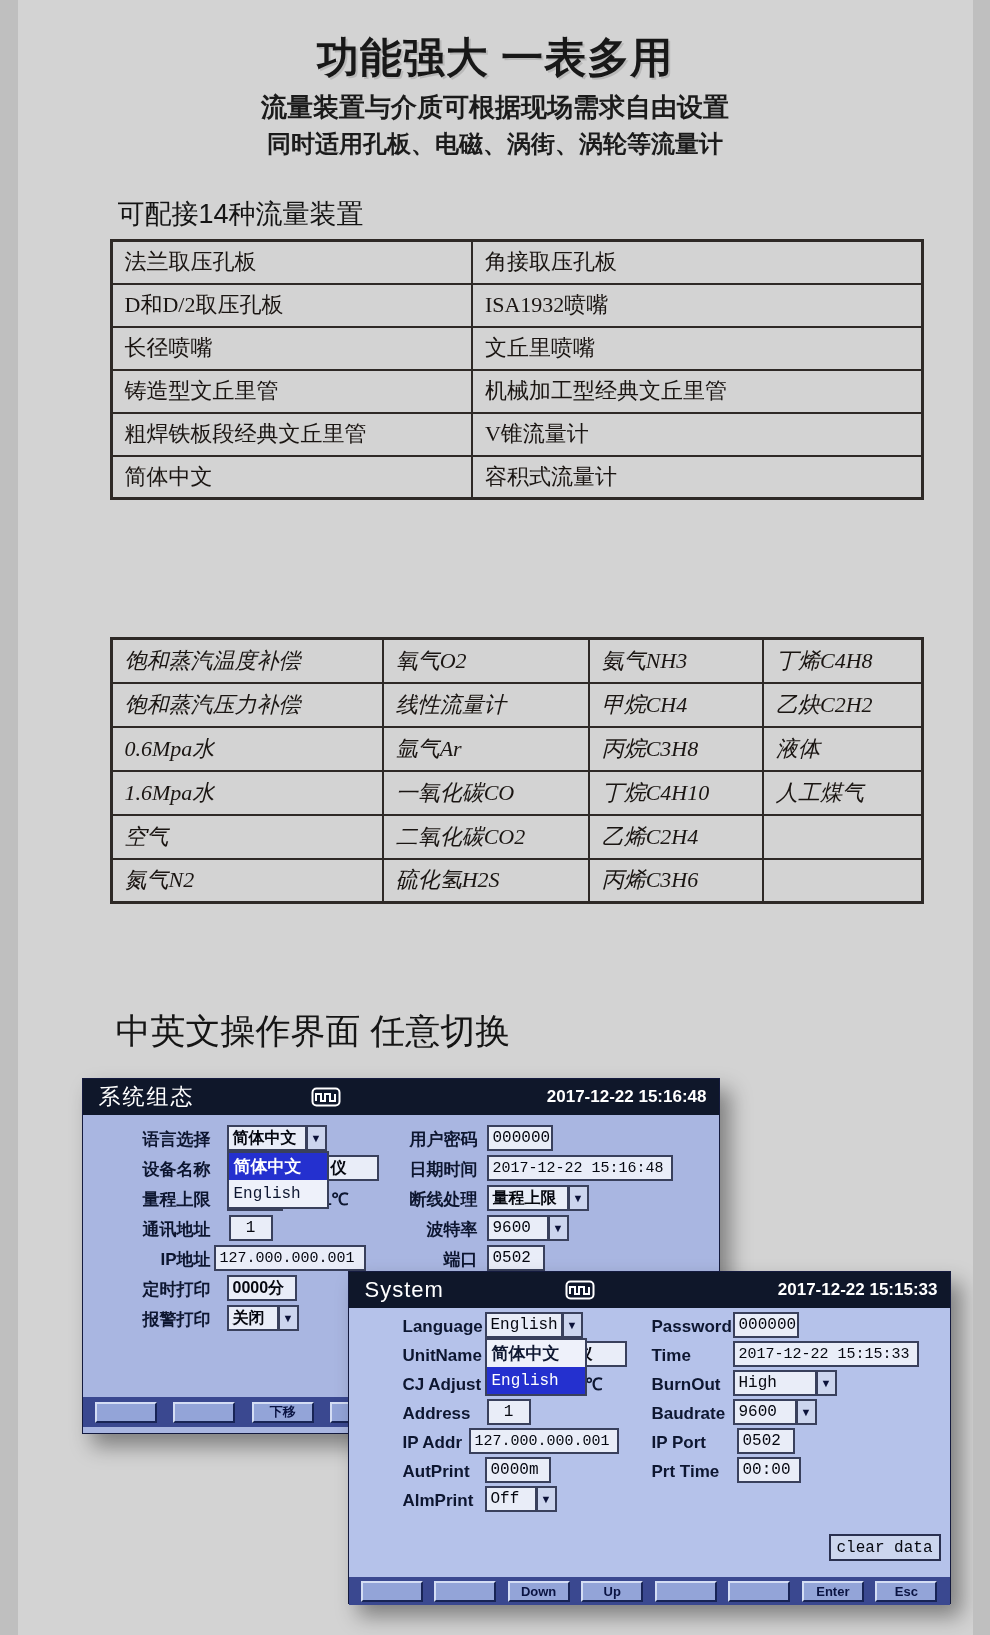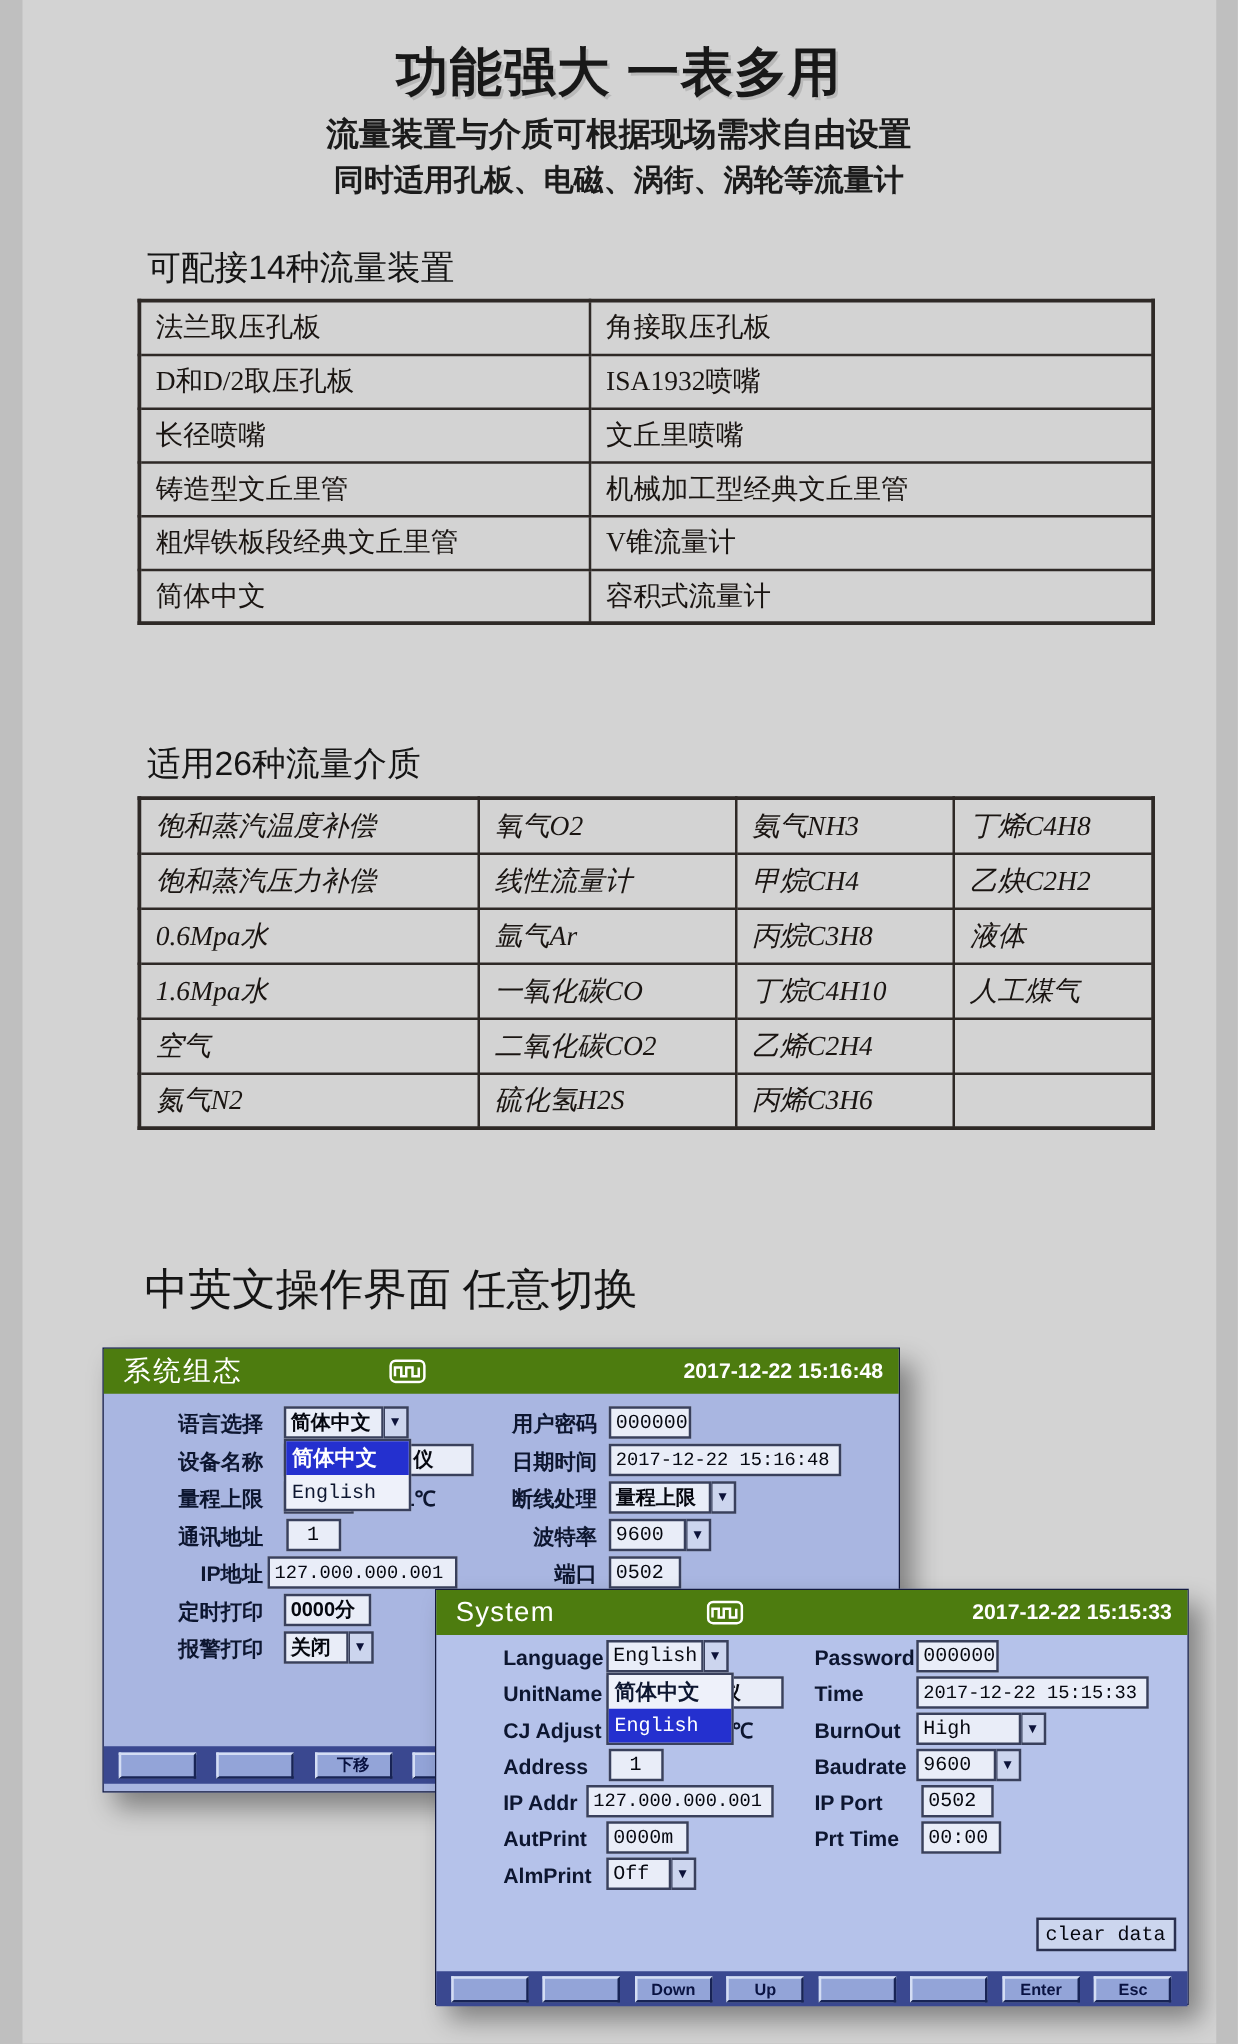--- a/index.html
+++ b/index.html
@@ -28,21 +28,21 @@
     white-space:nowrap; overflow:hidden; }
   table.t1 tr { height:43px; }
   table.t2 tr { height:44px;font-style:italic; }
 
   
   .win { position:absolute; border:1px solid #141a3e;
     box-shadow:10px 12px 20px rgba(0,0,0,.40); }
   .win-cn { background:#a9b6e1; z-index:10; }
   .win-en { background:#b5c2ea; z-index:20; }
   .win-header { position:absolute; top:0; left:0; right:0; height:36px;
-    background:#4d7c0f; color:#fff; }
+    background:#0f172a; color:#fff; }
   .win-title { position:absolute; left:16px; top:0; height:36px; line-height:36px;
     font-size:22px; letter-spacing:2px; font-weight:400; }
   .wave-icon { position:absolute; left:36%; top:8px; }
   .win-datetime { position:absolute; right:12px; top:0; height:36px; line-height:36px;
     font-size:17px; font-weight:700; }
   .flabel { position:absolute; height:26px; line-height:26px; white-space:nowrap;
     font-size:17px; font-weight:600; color:#0d1630; }
   .ralign { text-align:right; }
   .fbox { position:absolute; height:26px; background:#e9edf8; border:2px solid #39405c;
     display:flex; align-items:center; padding:0 4px; white-space:nowrap;
@@ -110,21 +110,20 @@
           <td>粗焊铁板段经典文丘里管</td>
           <td>V锥流量计</td>
         </tr>
         <tr>
           <td>简体中文</td>
           <td>容积式流量计</td>
         </tr>
       </tbody>
   </table>
 
-  <div class="sec-label" style="left:100px;top:593px">适用26种流量介质</div>
   <table class="dtable t2" style="left:92px;top:637px;width:814px">
     <colgroup>
         <col style="width:33.5%">
         <col style="width:25.4%">
         <col style="width:21.5%">
         <col style="width:19.6%">
       </colgroup>
     <tbody>
         <tr>
           <td>饱和蒸汽温度补偿</td>

